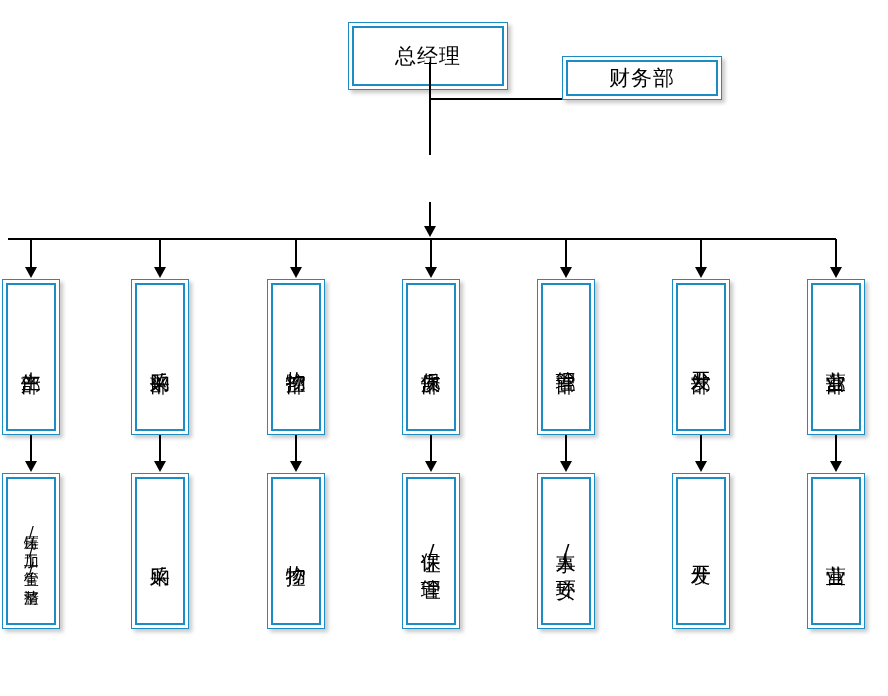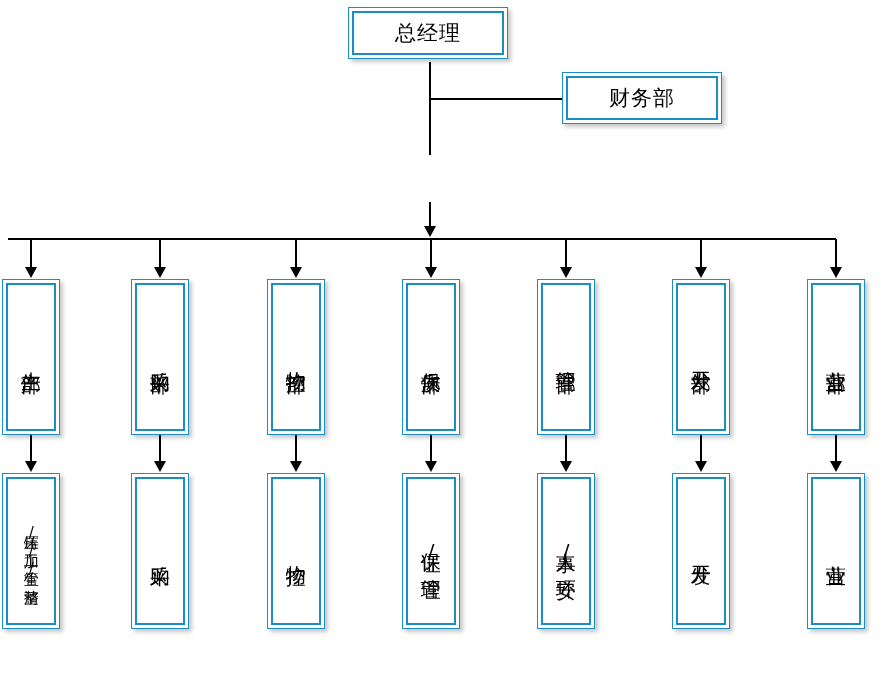--- a/index.html
+++ b/index.html
@@ -89,31 +89,31 @@
     border-left: 6px solid transparent;
     border-right: 6px solid transparent;
     border-top: 11px solid #000000;
   }
 </style>
 </head>
 <body>
 
 <div id="chart-canvas">
 
-  <div class="node horiz gap" style="left:348px; top:7px; width:160px; height:52px;">
+  <div class="node horiz gap" style="left:348px; top:22px; width:160px; height:68px;">
     <div class="inner">
       <span class="label">总经理</span>
     </div>
   </div>
 
   <div class="conn v" style="left:429px; top:62px; width:2px; height:93px;"></div>
 
   <div class="conn h" style="left:429px; top:98px; width:134px; height:2px;"></div>
 
-  <div class="node horiz gap" style="left:562px; top:72px; width:160px; height:52px;">
+  <div class="node horiz gap" style="left:562px; top:56px; width:160px; height:44px;">
     <div class="inner">
       <span class="label">财务部</span>
     </div>
   </div>
 
 
   <div class="conn v" style="left:429px; top:202px; width:2px; height:26px;"></div>
   <div class="arrow-down" style="left:424px; top:226px;"></div>
 
   <div class="conn h" style="left:8px; top:238px; width:828px; height:2px;"></div>

